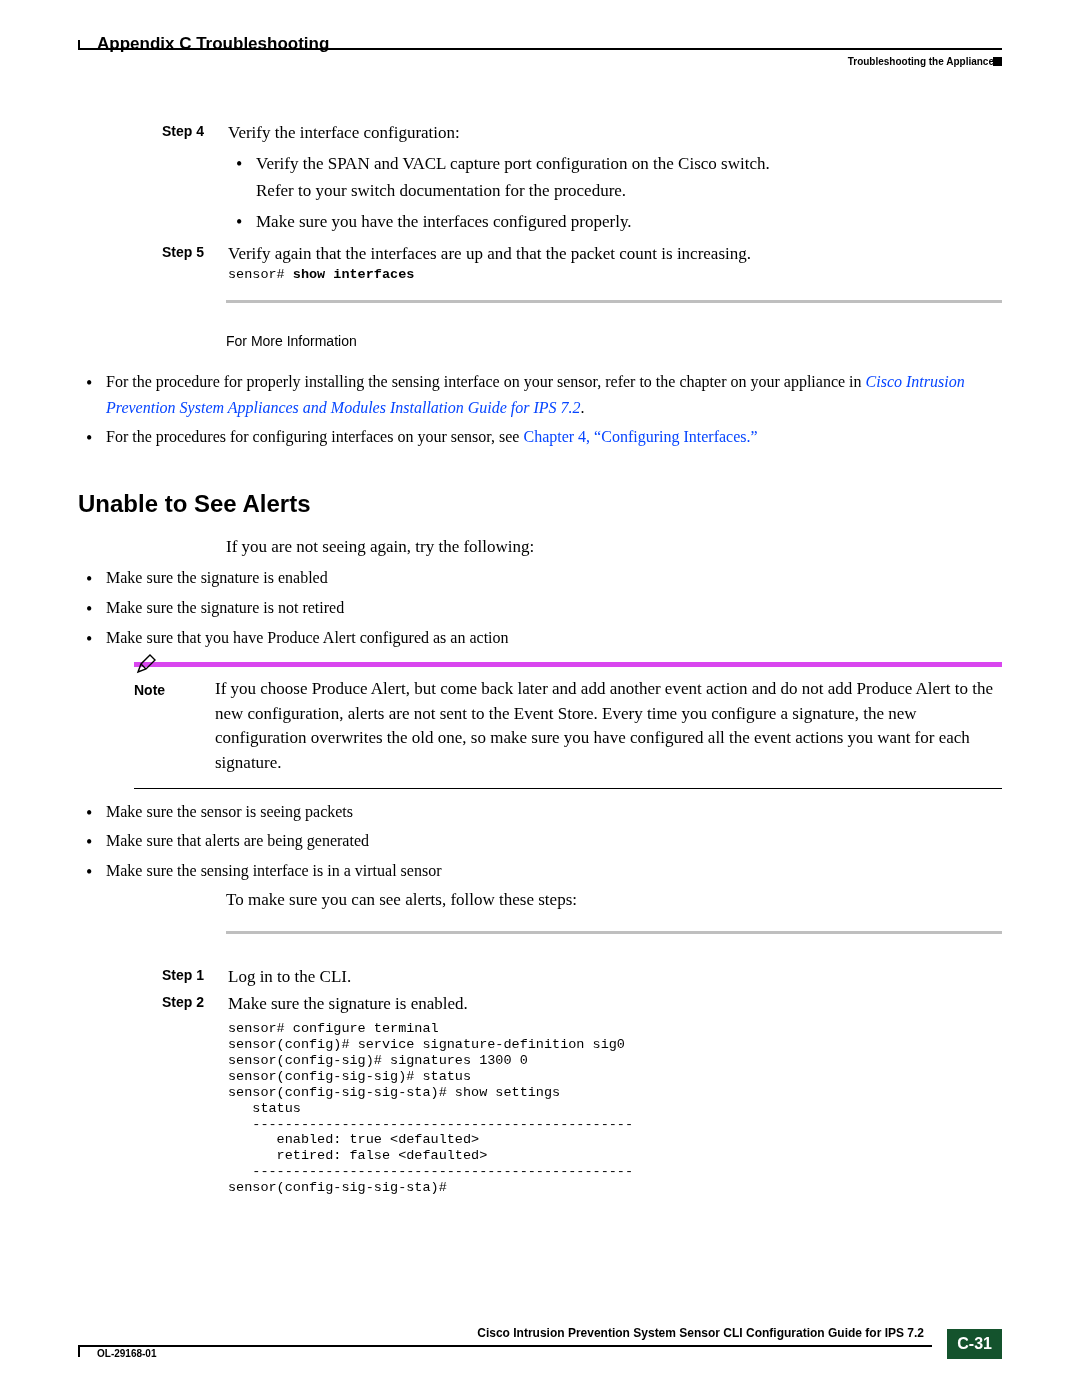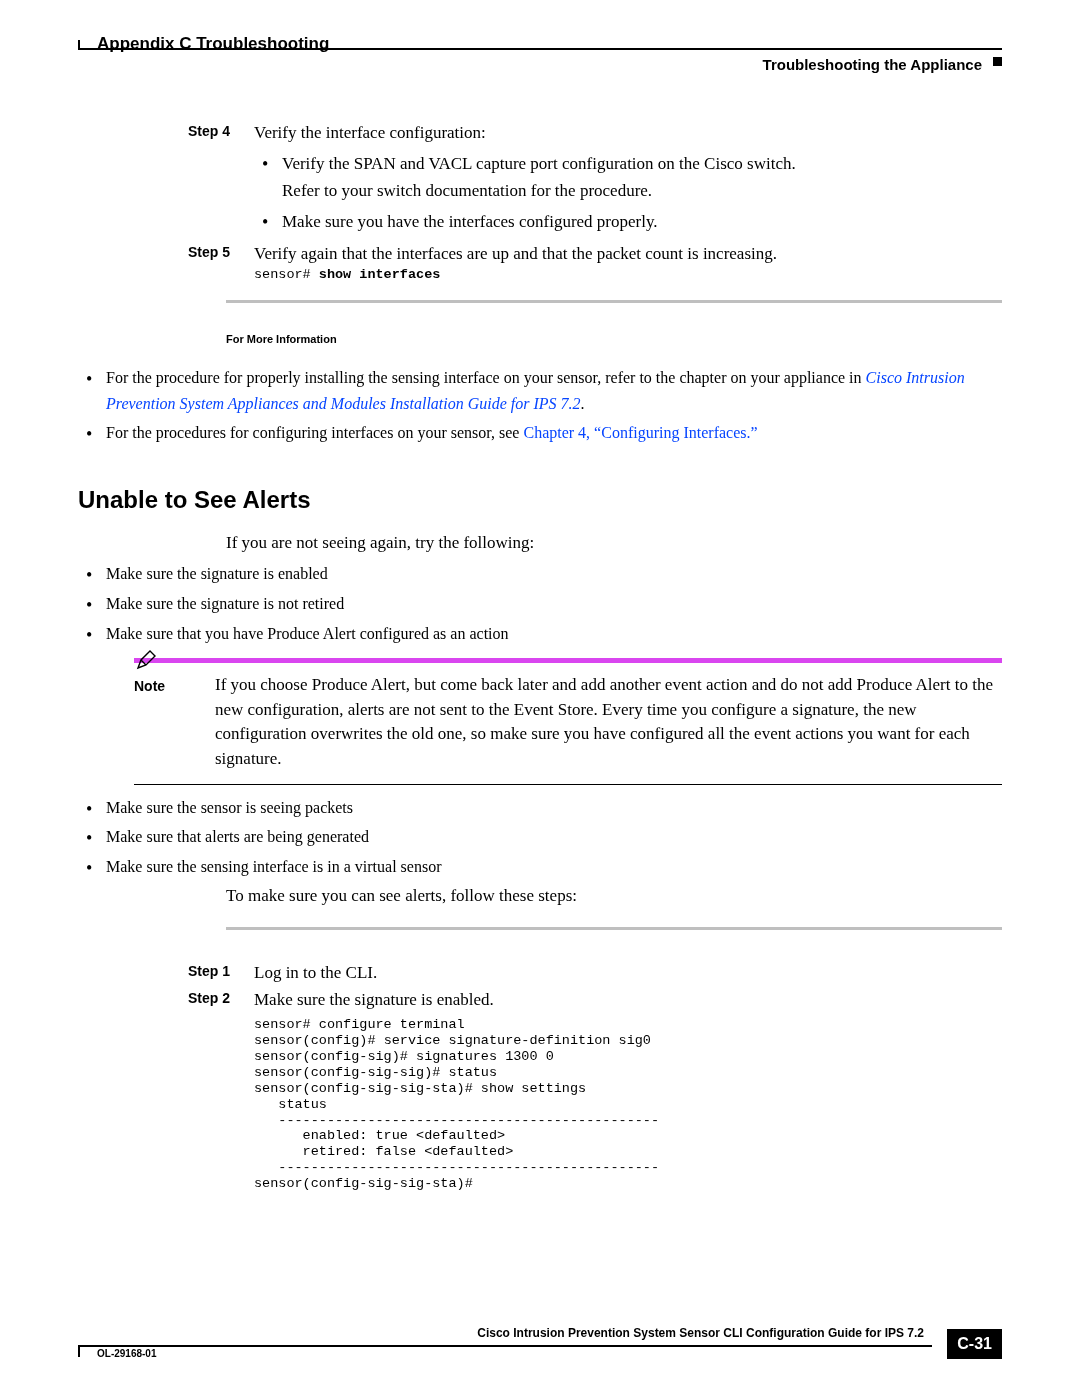--- a/index.html
+++ b/index.html
@@ -46,24 +46,24 @@
   .hdr-appendix {
     position: absolute;
     left: 97px;
     top: 34px;
     font-family: Arial, Helvetica, sans-serif;
     font-size: 17px;
     font-weight: bold;
   }
   .hdr-section {
     position: absolute;
-    right: 98px;
+    right: 86px;
     top: 56px;
     font-family: Arial, Helvetica, sans-serif;
-    font-size: 15px;
+    font-size: 10px;
     font-weight: bold;
   }
 
   
   .ftr-rule {
     position: absolute;
     left: 78px;
     right: 148px;
     bottom: 50px;
     height: 2px;
@@ -74,21 +74,21 @@
     left: 78px;
     bottom: 40px;
     width: 2px;
     height: 12px;
     background: #000;
   }
   .ftr-pagebox {
     position: absolute;
     right: 78px;
     bottom: 38px;
-    background: #000000;
+    background: #14532d;
     color: #fff;
     font-family: Arial, Helvetica, sans-serif;
     font-weight: bold;
     font-size: 16px;
     padding: 6px 10px;
   }
   .ftr-guide {
     position: absolute;
     right: 156px;
     bottom: 57px;
@@ -107,21 +107,21 @@
 
   
   .content {
     position: absolute;
     left: 78px;
     right: 78px;
     top: 120px;
   }
   .step {
     display: flex;
-    margin: 0 0 2px 110px;
+    margin: 0 0 2px 84px;
   }
   .step-label {
     flex: 0 0 66px;
     font-family: Arial, Helvetica, sans-serif;
     font-weight: bold;
     font-size: 14px;
     padding-top: 3px;
   }
   .step-body {
     flex: 1;
@@ -161,22 +161,22 @@
   }
 
   .hr-thick {
     height: 3px;
     background: #bfbfbf;
     margin: 18px 0 30px 148px;
   }
 
   .fmi-heading {
     font-family: Arial, Helvetica, sans-serif;
-    font-weight: bold;
-    font-size: 11px;
+    font-weight: normal;
+    font-size: 14px;
     margin: 0 0 20px 148px;
   }
   .fmi-list {
     margin-left: 148px;
   }
   .link {
     color: #0645ff;
     font-style: italic;
   }
   .link-plain {

